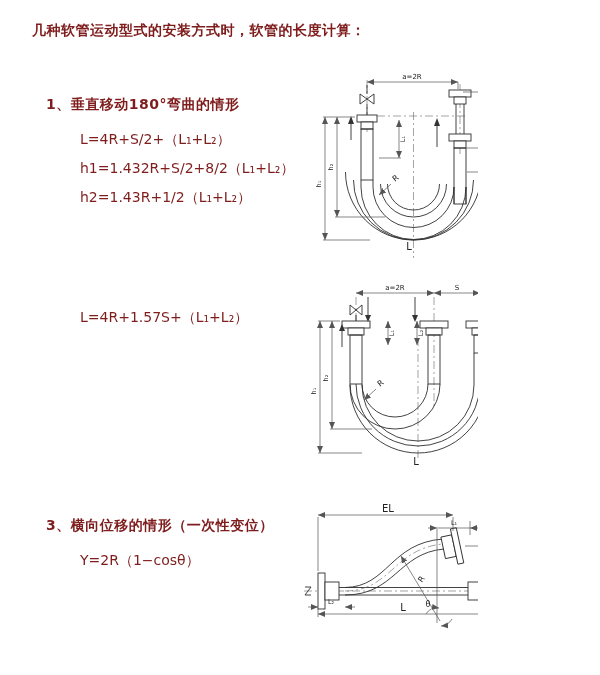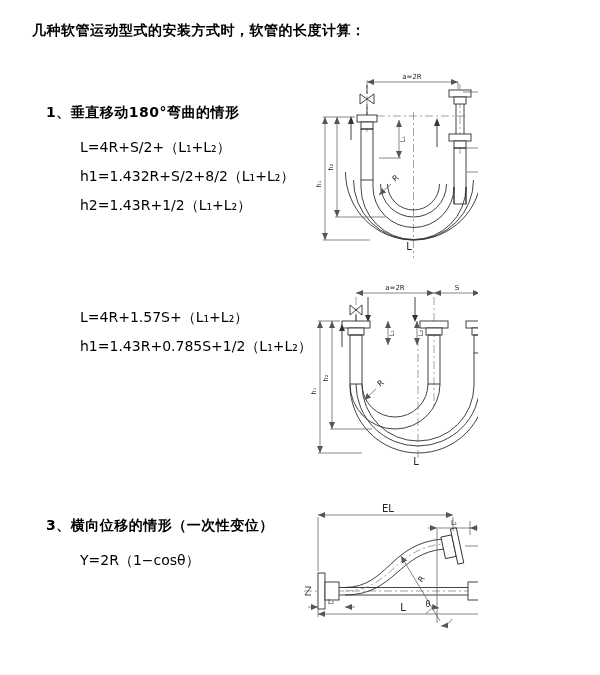--- a/index.html
+++ b/index.html
@@ -1,46 +1,45 @@
 <!DOCTYPE html>
 <html><head>
 <meta charset="utf-8">
 <style>
   html,body{margin:0;padding:0;background:#ffffff;}
   .page{position:relative;width:478px;height:675px;background:#ffffff;overflow:hidden;
-        font-family:"DejaVu Sans","Liberation Sans",sans-serif;color:#000000;}
+        font-family:"DejaVu Sans","Liberation Sans",sans-serif;color:#7f1d1d;}
   .title{position:absolute;left:32px;top:22px;font-size:14px;font-weight:bold;letter-spacing:.5px;}
   .sec{position:absolute;left:46px;width:280px;}
   .sec-h{font-size:14px;font-weight:bold;margin-bottom:11px;letter-spacing:.5px;white-space:nowrap;}
   .formula{font-size:14px;margin-left:34px;line-height:29px;white-space:nowrap;}
   .dg{position:absolute;}
   svg text{font-family:"DejaVu Sans","Liberation Sans",sans-serif;fill:#222;}
   .dln{stroke:#555;stroke-width:.7;fill:none;}
   .drw{stroke:#2e2e2e;stroke-width:.9;fill:none;}
   .drwf{stroke:#2e2e2e;stroke-width:.9;fill:#fff;}
   .cl{stroke:#666;stroke-width:.6;fill:none;stroke-dasharray:8 3 2 3;}
   .mv{fill:#333;}
 </style>
 </head>
 <body>
 
 <div class="page">
 
   <div class="title">几种软管运动型式的安装方式时，软管的长度计算：</div>
 
-  <section class="sec" style="top:104px">
+  <section class="sec" style="top:96px">
     <div class="sec-h">1、垂直移动180°弯曲的情形</div>
     <div class="formula">L=4R+S/2+（L₁+L₂）</div>
     <div class="formula">h1=1.432R+S/2+8/2（L₁+L₂）</div>
     <div class="formula">h2=1.43R+1/2（L₁+L₂）</div>
   </section>
 
   <section class="sec" style="top:303px">
     <div class="formula">L=4R+1.57S+（L₁+L₂）</div>
-    <div class="formula">h1=1.43R+0.785S+1/2（L₁+L₂）</div>
   </section>
 
   <section class="sec" style="top:517px">
     <div class="sec-h">3、横向位移的情形（一次性变位）</div>
     <div class="formula">Y=2R（1−cosθ）</div>
   </section>
 
   <svg class="dg" style="left:315px;top:72px" width="285" height="190" viewBox="0 0 285 190">
     <defs>
       <marker id="m1" markerWidth="9" markerHeight="8" refX="7" refY="4" orient="auto-start-reverse" markerUnits="userSpaceOnUse">

